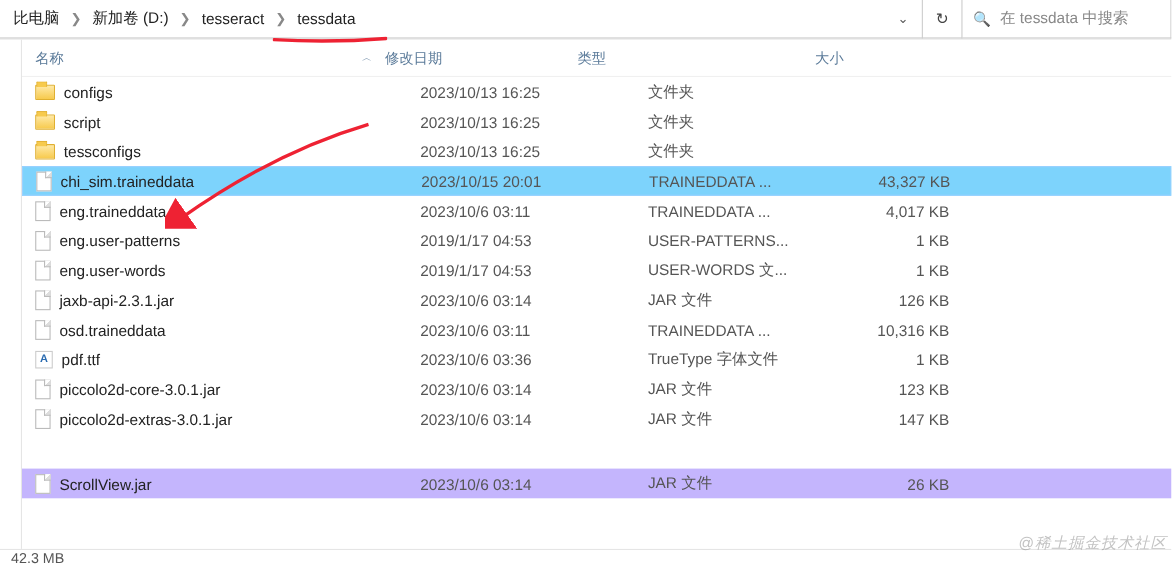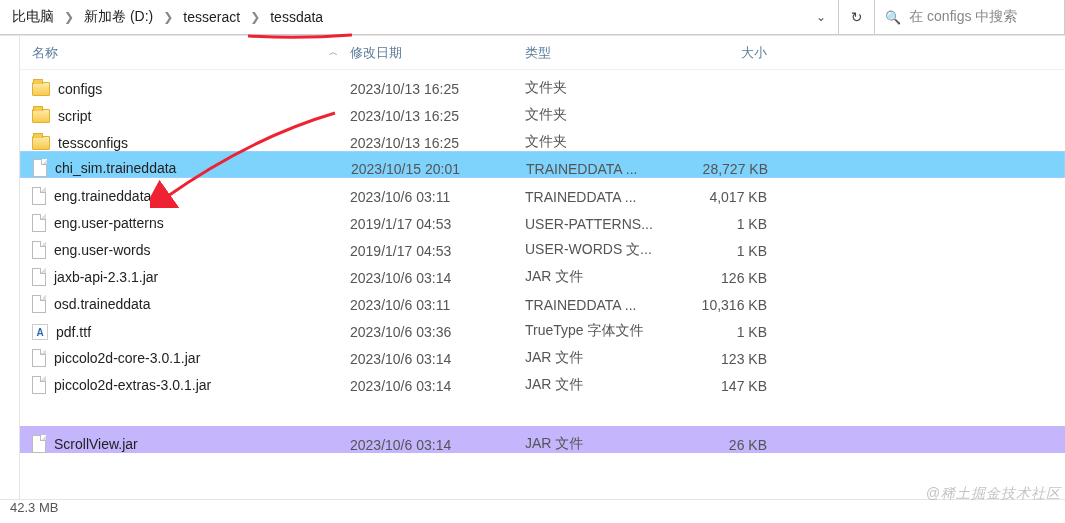--- a/index.html
+++ b/index.html
@@ -22,21 +22,21 @@
   .file-area { flex: 1; position: relative; }
 
   .headers { display: flex; height: 34px; align-items: center; border-bottom: 1px solid #f0f0f0; color: #5a7a99; font-size: 13px; position: relative; }
   .col-name { width: 330px; padding-left: 12px; }
   .col-date { width: 175px; }
   .col-type { width: 160px; }
   .col-size { width: 90px; text-align: right; padding-right: 8px; }
   .sort-ind { font-size: 9px; color: #5a7a99; margin-left: auto; margin-right: 12px; }
 
   .rows { }
-  .row { display: flex; height: 27px; align-items: flex-end; font-size: 14px; color: #222; }
+  .row { display: flex; height: 27px; align-items: center; font-size: 14px; color: #222; gap: 32px; }
   .row.selected { background: #7dd3fc; border: 1px solid #99d1ff; height: 27px; }
   .row.hover-alt { background: #c4b5fd; margin-top: 32px; }
   .cell-name { width: 330px; display: flex; align-items: center; padding-left: 12px; gap: 8px; }
   .cell-date { width: 175px; color: #555; }
   .cell-type { width: 160px; color: #555; white-space: nowrap; overflow: hidden; text-overflow: ellipsis; }
   .cell-size { width: 90px; text-align: right; color: #555; padding-right: 8px; }
 
   .icon-folder { width: 18px; height: 14px; background: linear-gradient(#ffe9a6,#f7ca4d); border: 1px solid #e0b030; border-radius: 1px; position: relative; flex-shrink: 0; }
   .icon-folder::before { content: ""; position: absolute; top: -4px; left: 0; width: 8px; height: 4px; background: #f7ca4d; border: 1px solid #e0b030; border-bottom: none; border-radius: 1px 1px 0 0; }
   .icon-file { width: 14px; height: 18px; border: 1px solid #bbb; background: #fff; position: relative; flex-shrink: 0; }
@@ -66,21 +66,21 @@
           <path d="M1 3 Q 52 6 103 2" stroke="#e23" stroke-width="3" fill="none" stroke-linecap="round"></path>
         </svg>
     </div>
     <span class="crumb-drop">⌄</span>
   </div>
   <div class="refresh-btn">
     <span>↻</span>
   </div>
   <div class="search-box">
     <span class="icon">🔍</span>
-    <span>在 configs 中搜索</span>
+    <span>在 tessdata 中搜索</span>
   </div>
 </div>
 
 <div class="content">
   <div class="gutter"></div>
   <div class="file-area">
 
     <div class="headers">
       <div class="col-name" style="display:flex;align-items:center;">
         <span>名称</span>
@@ -119,21 +119,21 @@
           <div class="cell-type">文件夹</div>
           <div class="cell-size"></div>
         </div>
         <div class="row selected">
           <div class="cell-name">
             <div class="icon-file"></div>
             <span>chi_sim.traineddata</span>
           </div>
           <div class="cell-date">2023/10/15 20:01</div>
           <div class="cell-type">TRAINEDDATA ...</div>
-          <div class="cell-size">28,727 KB</div>
+          <div class="cell-size">43,327 KB</div>
         </div>
         <div class="row">
           <div class="cell-name">
             <div class="icon-file"></div>
             <span>eng.traineddata</span>
           </div>
           <div class="cell-date">2023/10/6 03:11</div>
           <div class="cell-type">TRAINEDDATA ...</div>
           <div class="cell-size">4,017 KB</div>
         </div>

